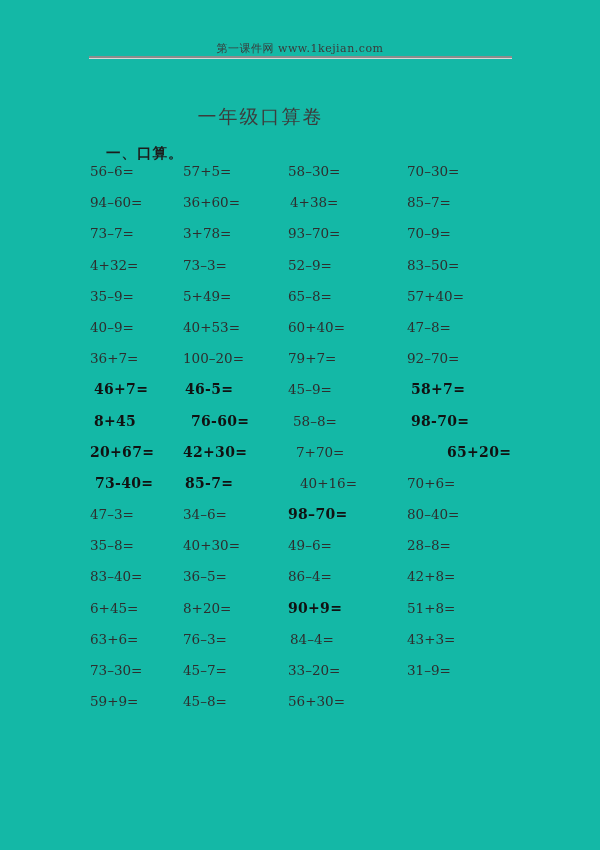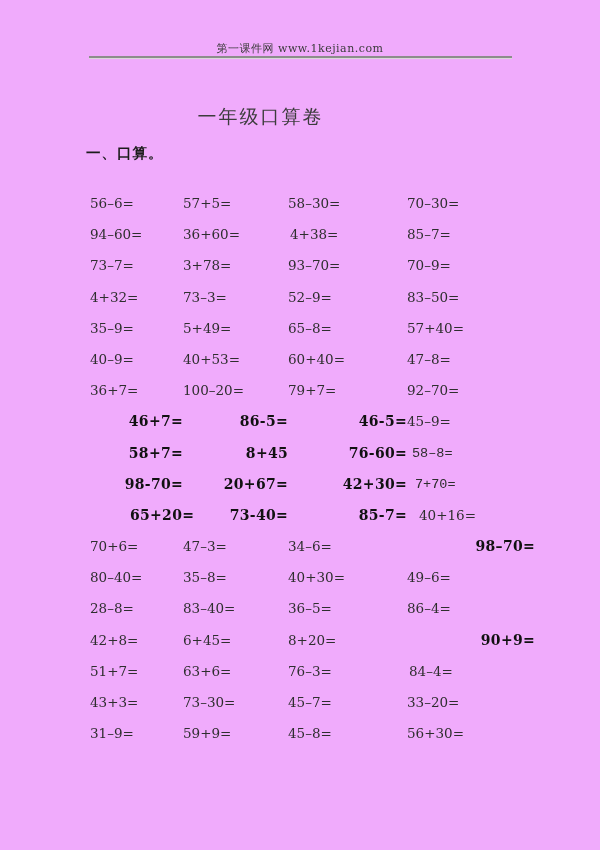--- a/index.html
+++ b/index.html
@@ -1,19 +1,19 @@
 <!DOCTYPE html>
 <html><head>
 <meta charset="utf-8">
 <style>
   html,body { margin:0; padding:0; background:#ffffff; }
   .page {
     position:relative;
     width:600px; height:850px;
-    background:#f0abfc;
+    background:#14b8a6;
     font-family:"DejaVu Serif","Liberation Serif",serif;
     color:#2b2b2b;
     overflow:hidden;
   }
   .site-label {
     position:absolute; top:41px; left:0; width:600px;
     text-align:center;
     font-size:11px; color:#3a3a3a; letter-spacing:0.5px;
   }
   .header-rule {
@@ -21,41 +21,40 @@
     width:423px; height:2px;
     background:#8c8c8c;
     border-bottom:1px solid #d9d9d9;
   }
   .page-title {
     position:absolute; top:104px; left:0; width:521px;
     text-align:center;
     font-size:19px; color:#3c3c3c; letter-spacing:2px;
   }
   .section-heading {
-    position:absolute; top:144px; left:86px;
+    position:absolute; top:144px; left:106px;
     font-size:14.5px; font-weight:bold; color:#1c1c1c; letter-spacing:1px;
   }
   .problems-grid {
-    position:absolute; top:188px; left:90px; width:445px;
+    position:absolute; top:156px; left:90px; width:445px;
     display:grid;
     grid-template-columns:93px 105px 119px auto;
     grid-auto-rows:31.2px;
   }
   .cell {
     font-size:13.5px;
     line-height:31.2px;
     color:#2e2e2e;
     white-space:nowrap;
   }
   .cell.bold {
     font-weight:bold;
     font-size:14px;
     color:#111111;
     letter-spacing:0.3px;
-    text-align:right;
   }
 </style>
 </head>
 <body>
 
 <div class="page">
   <div class="site-label">第一课件网 www.1kejian.com</div>
   <div class="header-rule"></div>
   <div class="page-title">一年级口算卷</div>
   <div class="section-heading">一、口算。</div>
@@ -82,52 +81,51 @@
       <div class="cell">57+40=</div>
       <div class="cell">40–9=</div>
       <div class="cell">40+53=</div>
       <div class="cell">60+40=</div>
       <div class="cell">47–8=</div>
       <div class="cell">36+7=</div>
       <div class="cell">100–20=</div>
       <div class="cell">79+7=</div>
       <div class="cell">92–70=</div>
       <div class="cell bold" style="padding-left: 4px;">46+7=</div>
-      <div class="cell bold" style="padding-left: 3px;">86-5=</div>
       <div class="cell bold" style="padding-left: 2px;">46-5=</div>
       <div class="cell">45–9=</div>
       <div class="cell bold" style="padding-left: 4px;">58+7=</div>
       <div class="cell bold" style="padding-left: 4px;">8+45</div>
       <div class="cell bold" style="padding-left: 8px;">76-60=</div>
-      <div class="cell" style="padding-left: 5px; font-family: Liberation Mono, monospace;">58–8=</div>
+      <div class="cell" style="padding-left: 5px;">58–8=</div>
       <div class="cell bold" style="padding-left: 4px;">98-70=</div>
       <div class="cell bold">20+67=</div>
       <div class="cell bold">42+30=</div>
-      <div class="cell" style="padding-left: 8px; font-family: Liberation Mono, monospace;">7+70=</div>
+      <div class="cell" style="padding-left: 8px;">7+70=</div>
       <div class="cell bold" style="padding-left: 4px; margin-left: 36px;">65+20=</div>
       <div class="cell bold" style="padding-left: 5px;">73-40=</div>
       <div class="cell bold" style="padding-left: 2px;">85-7=</div>
       <div class="cell" style="padding-left: 12px;">40+16=</div>
       <div class="cell">70+6=</div>
       <div class="cell">47–3=</div>
       <div class="cell">34–6=</div>
       <div class="cell bold">98–70=</div>
       <div class="cell">80–40=</div>
       <div class="cell">35–8=</div>
       <div class="cell">40+30=</div>
       <div class="cell">49–6=</div>
       <div class="cell">28–8=</div>
       <div class="cell">83–40=</div>
       <div class="cell">36–5=</div>
       <div class="cell">86–4=</div>
       <div class="cell">42+8=</div>
       <div class="cell">6+45=</div>
       <div class="cell">8+20=</div>
       <div class="cell bold">90+9=</div>
-      <div class="cell">51+7=</div>
+      <div class="cell">51+8=</div>
       <div class="cell">63+6=</div>
       <div class="cell">76–3=</div>
       <div class="cell" style="padding-left: 2px;">84–4=</div>
       <div class="cell">43+3=</div>
       <div class="cell">73–30=</div>
       <div class="cell">45–7=</div>
       <div class="cell">33–20=</div>
       <div class="cell">31–9=</div>
       <div class="cell">59+9=</div>
       <div class="cell">45–8=</div>

